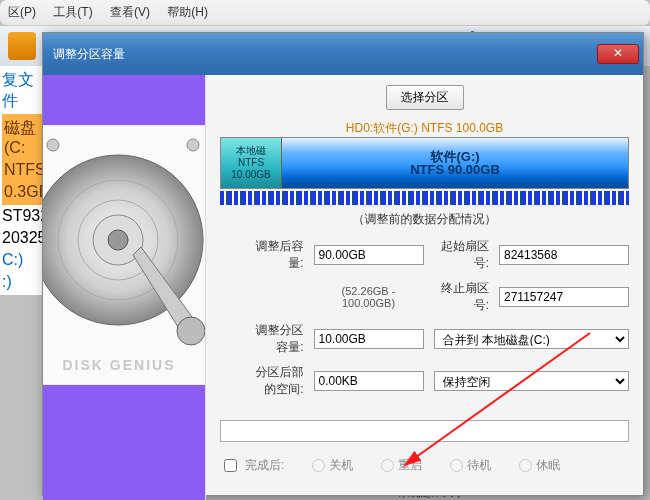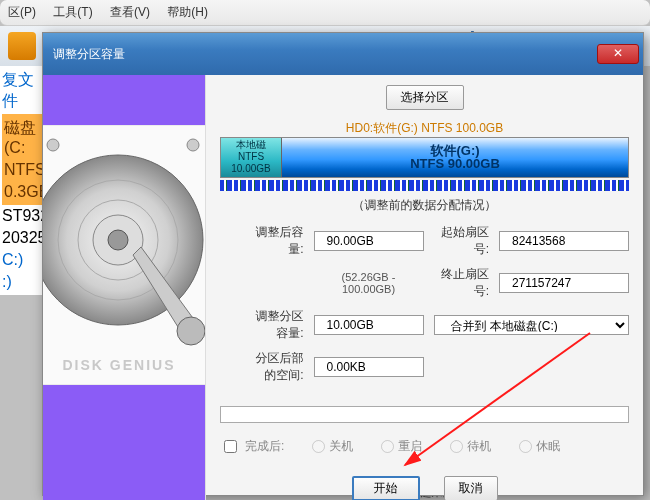--- a/index.html
+++ b/index.html
@@ -179,21 +179,21 @@
   grid-template-columns: auto 110px auto 130px;
   row-gap: 8px;
   column-gap: 10px;
   align-items: center;
   margin-bottom: 4px;
   margin-left: 28px;
 }
 .form-grid label { text-align: right; font-size:12px; color:#333;}
 .form-grid input, .form-grid select {
   font-size: 12px;
-  padding: 2px 12px;
+  padding: 2px 4px;
   border: 1px solid #999;
   background: #fff;
   height: 20px;
   box-sizing: border-box;
 }
 .form-grid .rangehint { grid-column: 2; text-align:center; font-size:11px; color:#555;}
 .form-grid .wide { grid-column: 3 / 5; }
 .progress {
   height: 20px;
   border: 1px solid #aaa;
@@ -321,20 +321,23 @@
         <input value="271157247" style="">
 
         <label>调整分区容量:</label>
         <input value="10.00GB" style="">
         <select class="wide">
           <option>合并到 本地磁盘(C:)</option>
         </select>
 
         <label>分区后部的空间:</label>
         <input value="0.00KB" style="">
+        <select class="wide">
+          <option>保持空闲</option>
+        </select>
       </div>
 
       <div class="progress"></div>
 
       <div class="after-row">
         <label>
           <input type="checkbox" style=""> 
             <span>完成后:</span>
         </label>
         <label>
@@ -348,24 +351,20 @@
         <label>
             <input type="radio" name="aft" disabled="" style=""> 
             <span>待机</span>
           </label>
         <label>
             <input type="radio" name="aft" disabled="" style=""> 
             <span>休眠</span>
           </label>
       </div>
 
-      <div class="btnrow">
-        <button class="btn primary">开始</button>
-        <button class="btn">取消</button>
-      </div>
     </div>
   </div>
 </div>
 
 <svg class="arrow" width="220" height="160">
   <defs>
     <marker id="ah" markerWidth="10" markerHeight="10" refX="8" refY="3" orient="auto">
       <path d="M0,0 L9,3 L0,6 Z" fill="#ff1a1a"></path>
     </marker>
   </defs>

